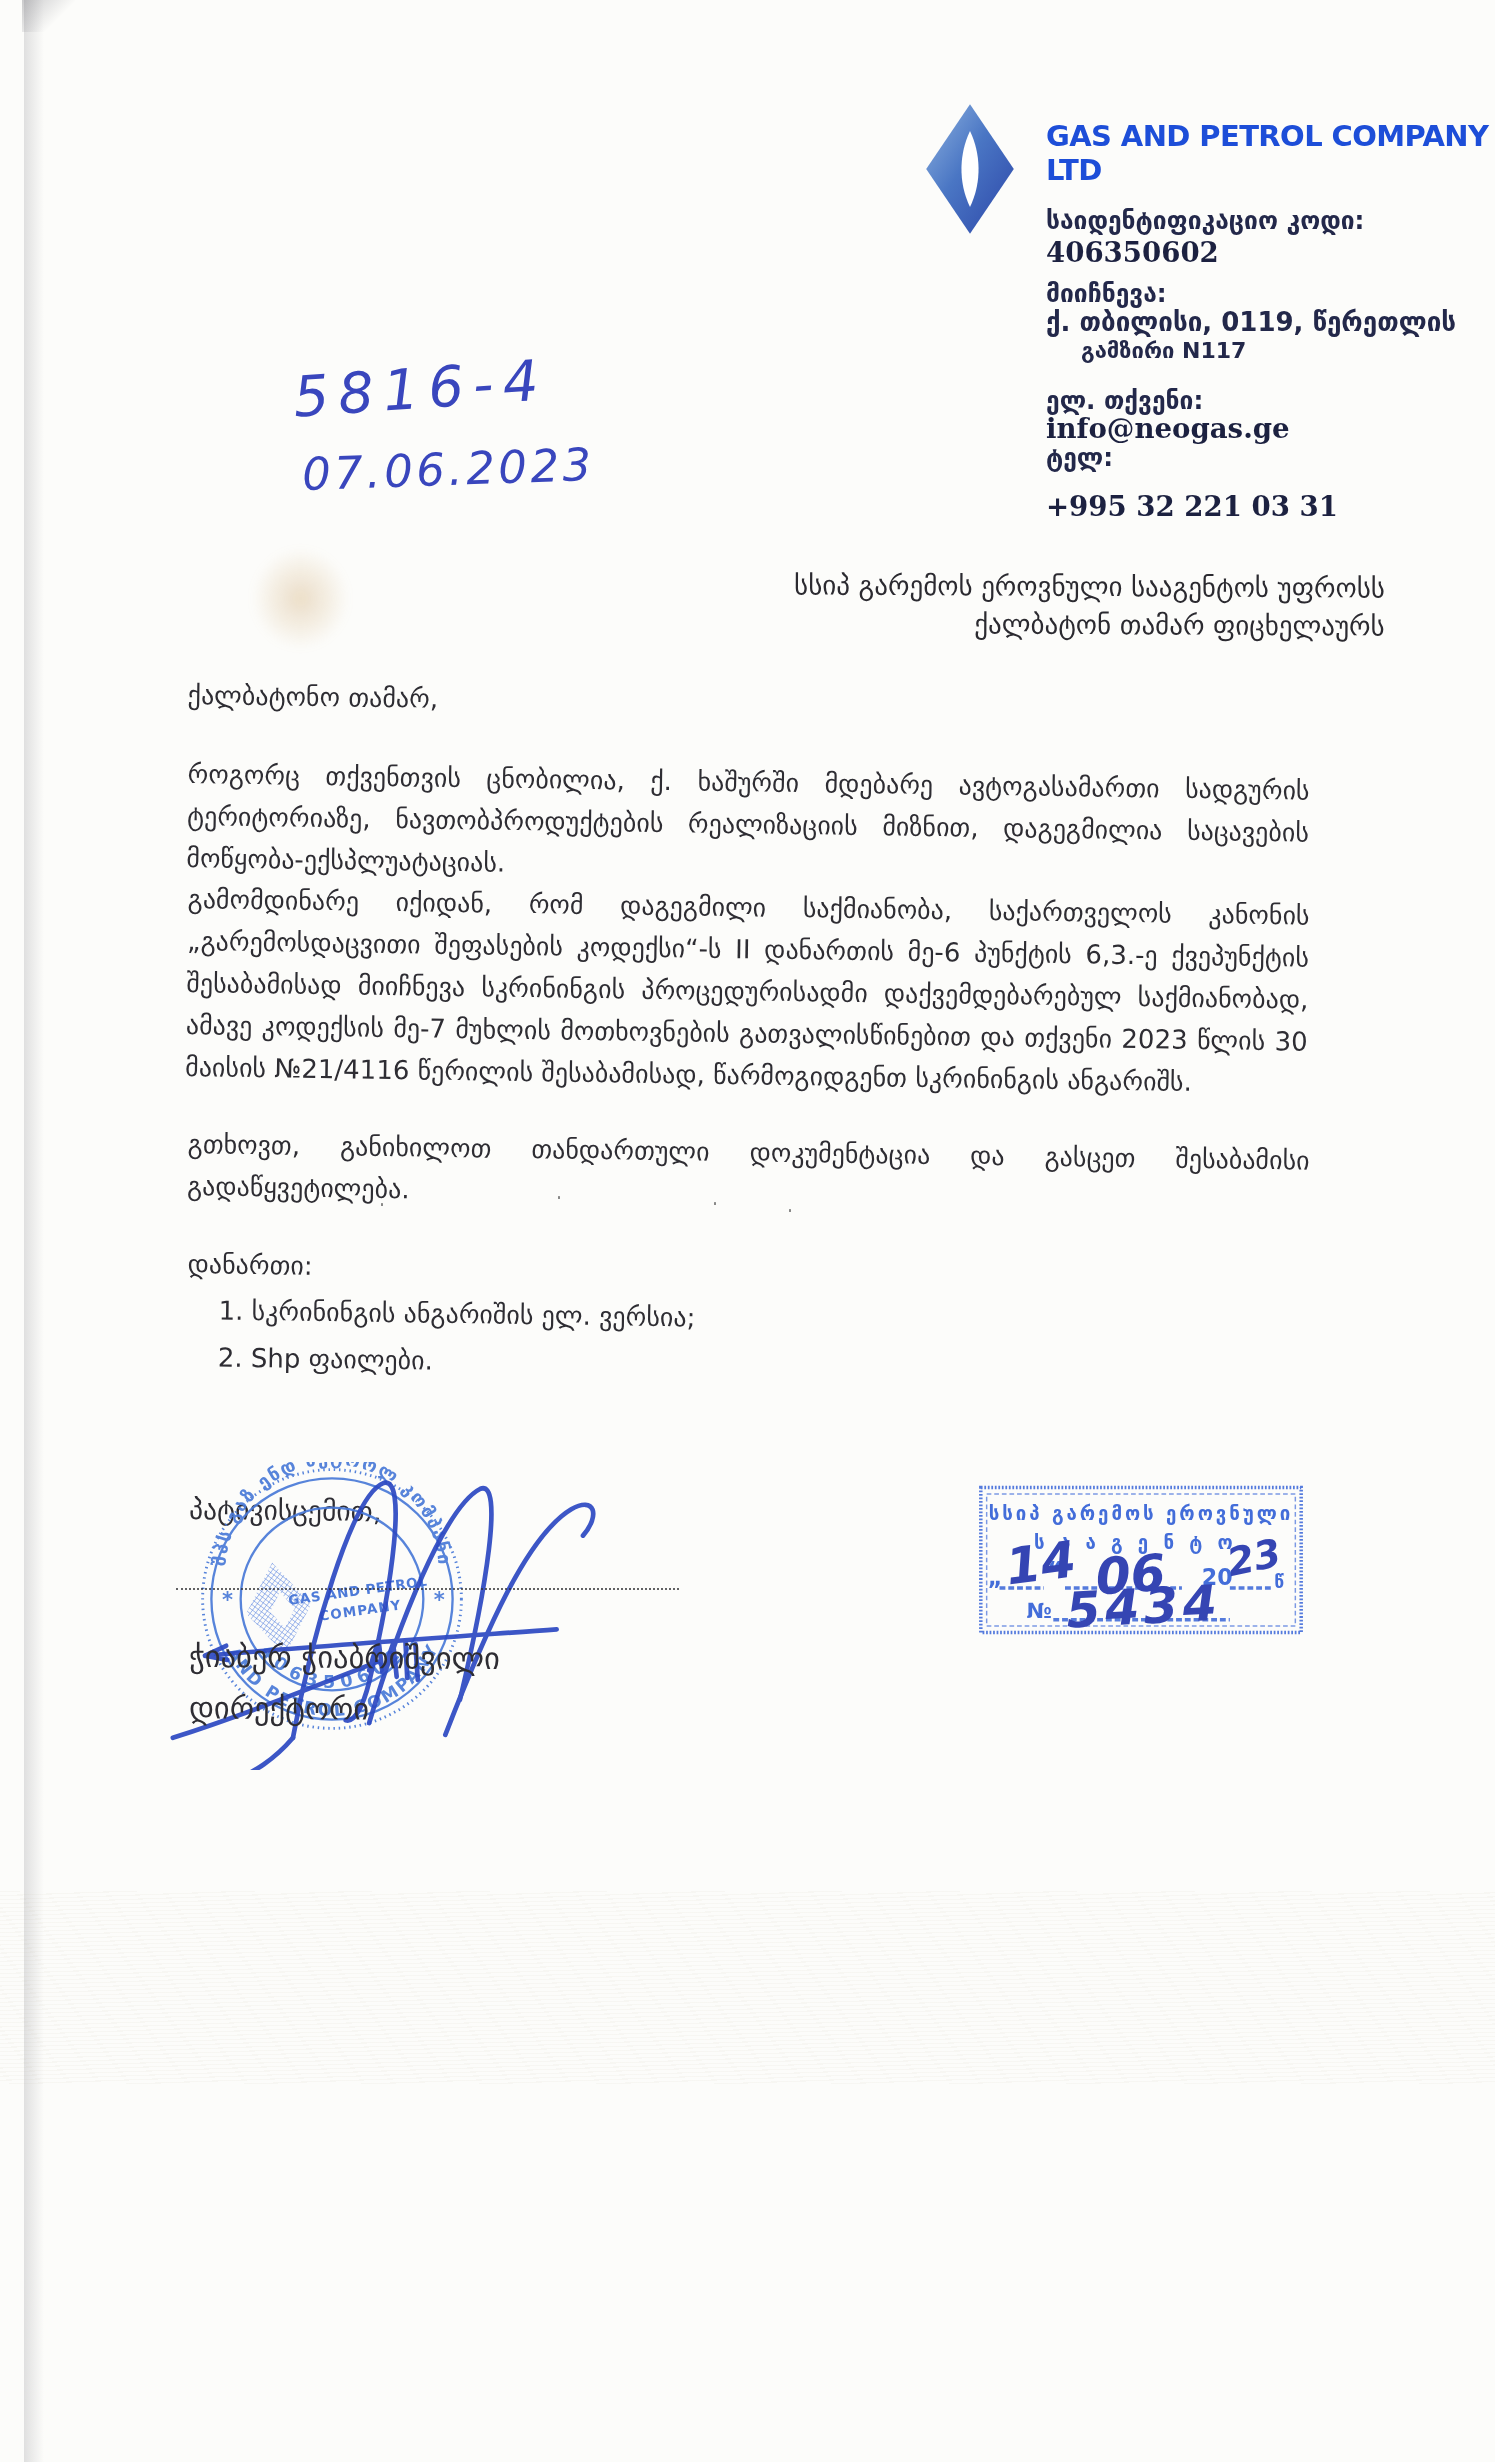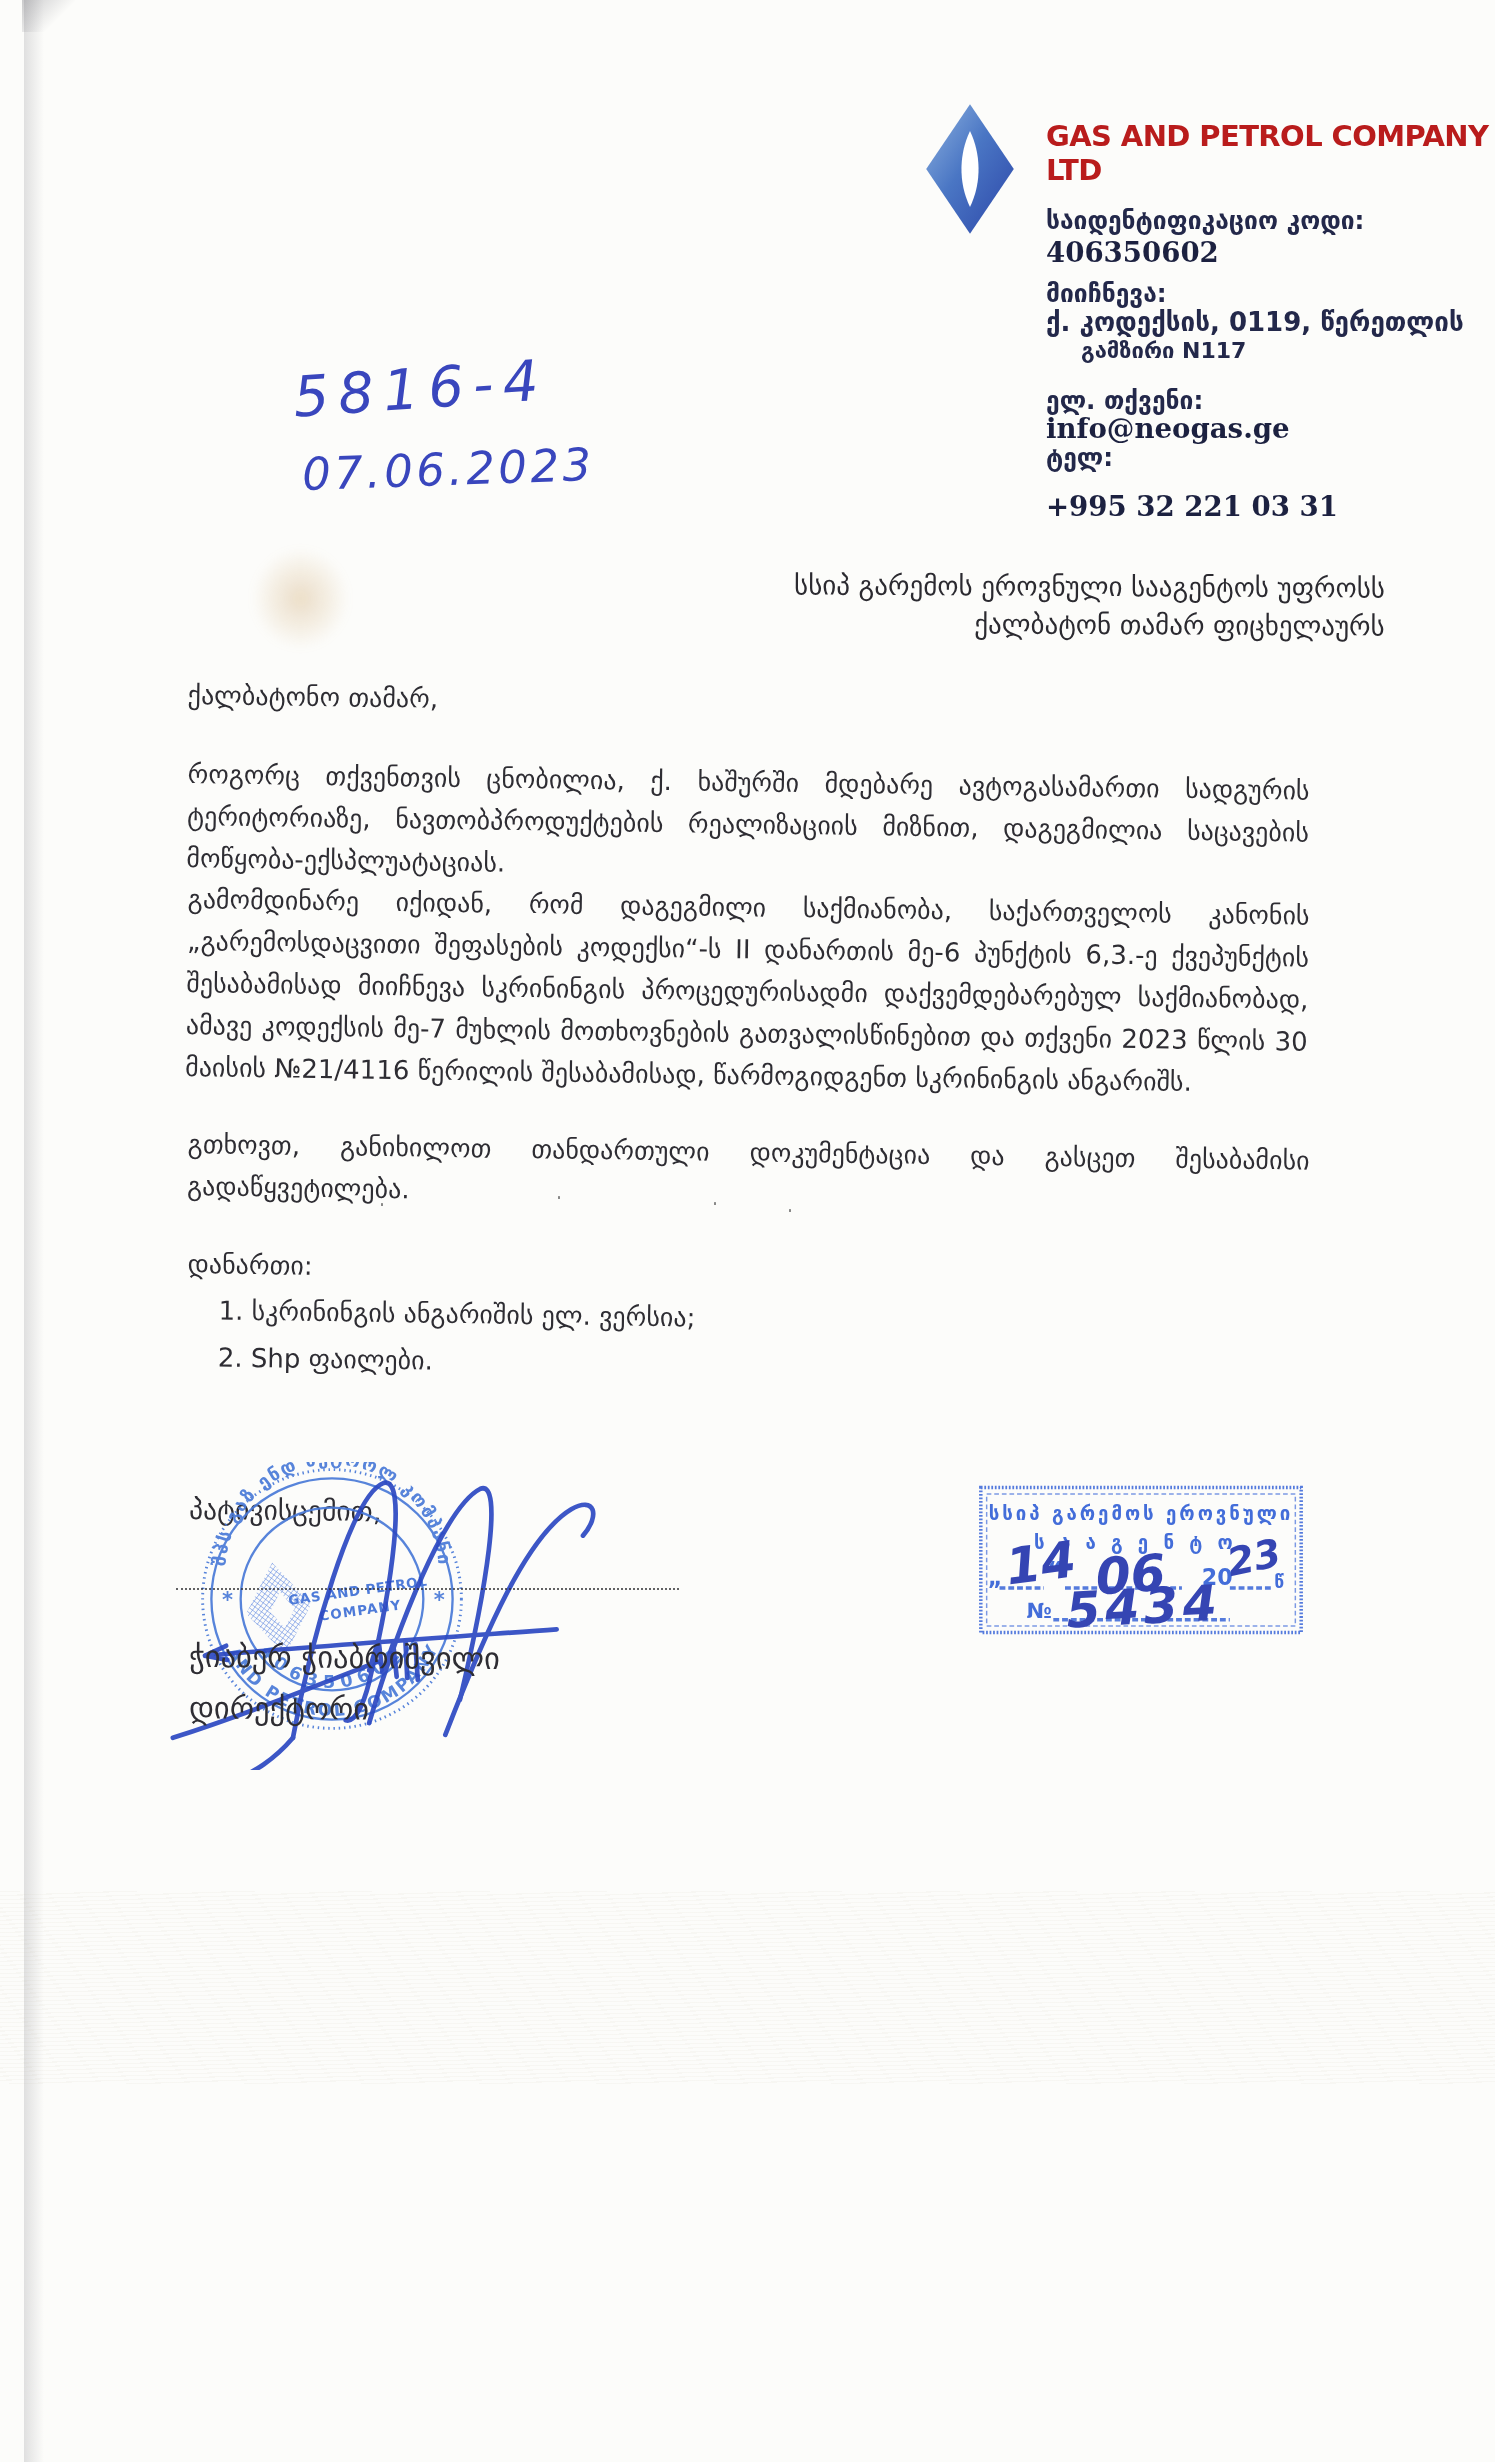--- a/index.html
+++ b/index.html
@@ -18,21 +18,21 @@
   .smudge { position:absolute; left:233px; top:528px; width:135px; height:141px;
     background:radial-gradient(closest-side, rgba(198,152,82,0.30), rgba(198,152,82,0) 72%);
     filter:blur(4.1px); }
   .noise-band { position:absolute; left:0; top:1891px; width:100%; height:193px; opacity:.55;
     background:repeating-linear-gradient(178deg, rgba(165,152,118,0.10) 0 1.2px, rgba(0,0,0,0) 1.2px 4.1px); }
   .speck { position:absolute; width:2.3px; height:2.9px; background:rgba(40,40,40,0.55); border-radius:0.6px; }
 
   
   .logo { position:absolute; left:925px; top:103px; width:90px; height:132px; }
   .company-en { position:absolute; left:1046px; top:119px; font-size:29px; font-weight:bold;
-    letter-spacing:-0.6px; color:#b91c1c; }
+    letter-spacing:-0.6px; color:#1d4ed8; }
   .company-ka { position:absolute; left:1046px; top:164px; font-size:30.5px; color:#232a4e; }
 
   .c-label { position:absolute; left:1046px; font-size:24.6px; color:#23284a;font-weight:bold; }
   .c-value { position:absolute; left:1046px; font-size:27.6px; font-weight:bold; color:#1c2140;
     font-family:"DejaVu Serif","DejaVu Sans",serif; }
 
   
   .ink { color:#3946bd; font-style:italic; }
   .hw-ref { position:absolute; left:293px; top:356px; font-size:56px; letter-spacing:9.4px;
     transform:rotate(-4deg); }
@@ -88,21 +88,21 @@
       </linearGradient>
     </defs>
     <polygon points="77,2 152,113 77,224 2,113" fill="url(#lg)" rx="8"></polygon>
     <path d="M77,48 C95,85 98,135 77,178 C56,135 59,85 77,48 Z" fill="#ffffff"></path>
   </svg>
   <div class="company-en">GAS AND PETROL COMPANY LTD</div>
 
   <div class="c-label" style="top:206px">საიდენტიფიკაციო კოდი:</div>
   <div class="c-value" style="top:236px">406350602</div>
   <div class="c-label" style="top:279px">მიიჩნევა:</div>
-  <div class="c-label" style="top:307px;font-size:26px">ქ. კოდექსის, 0119, წერეთლის</div>
+  <div class="c-label" style="top:307px;font-size:26px">ქ. თბილისი, 0119, წერეთლის</div>
   <div class="c-label" style="top:338px;left:1081px;font-size:22px">გამზირი N117</div>
   <div class="c-label" style="top:386px">ელ. თქვენი:</div>
   <div class="c-value" style="top:412px">info@neogas.ge</div>
   <div class="c-label" style="top:443px">ტელ:</div>
   <div class="c-value" style="top:490px">+995 32 221 03 31</div>
 
   <div class="hw-ref ink">5816-4</div>
   <div class="hw-date ink">07.06.2023</div>
 
   <div class="recipient">

